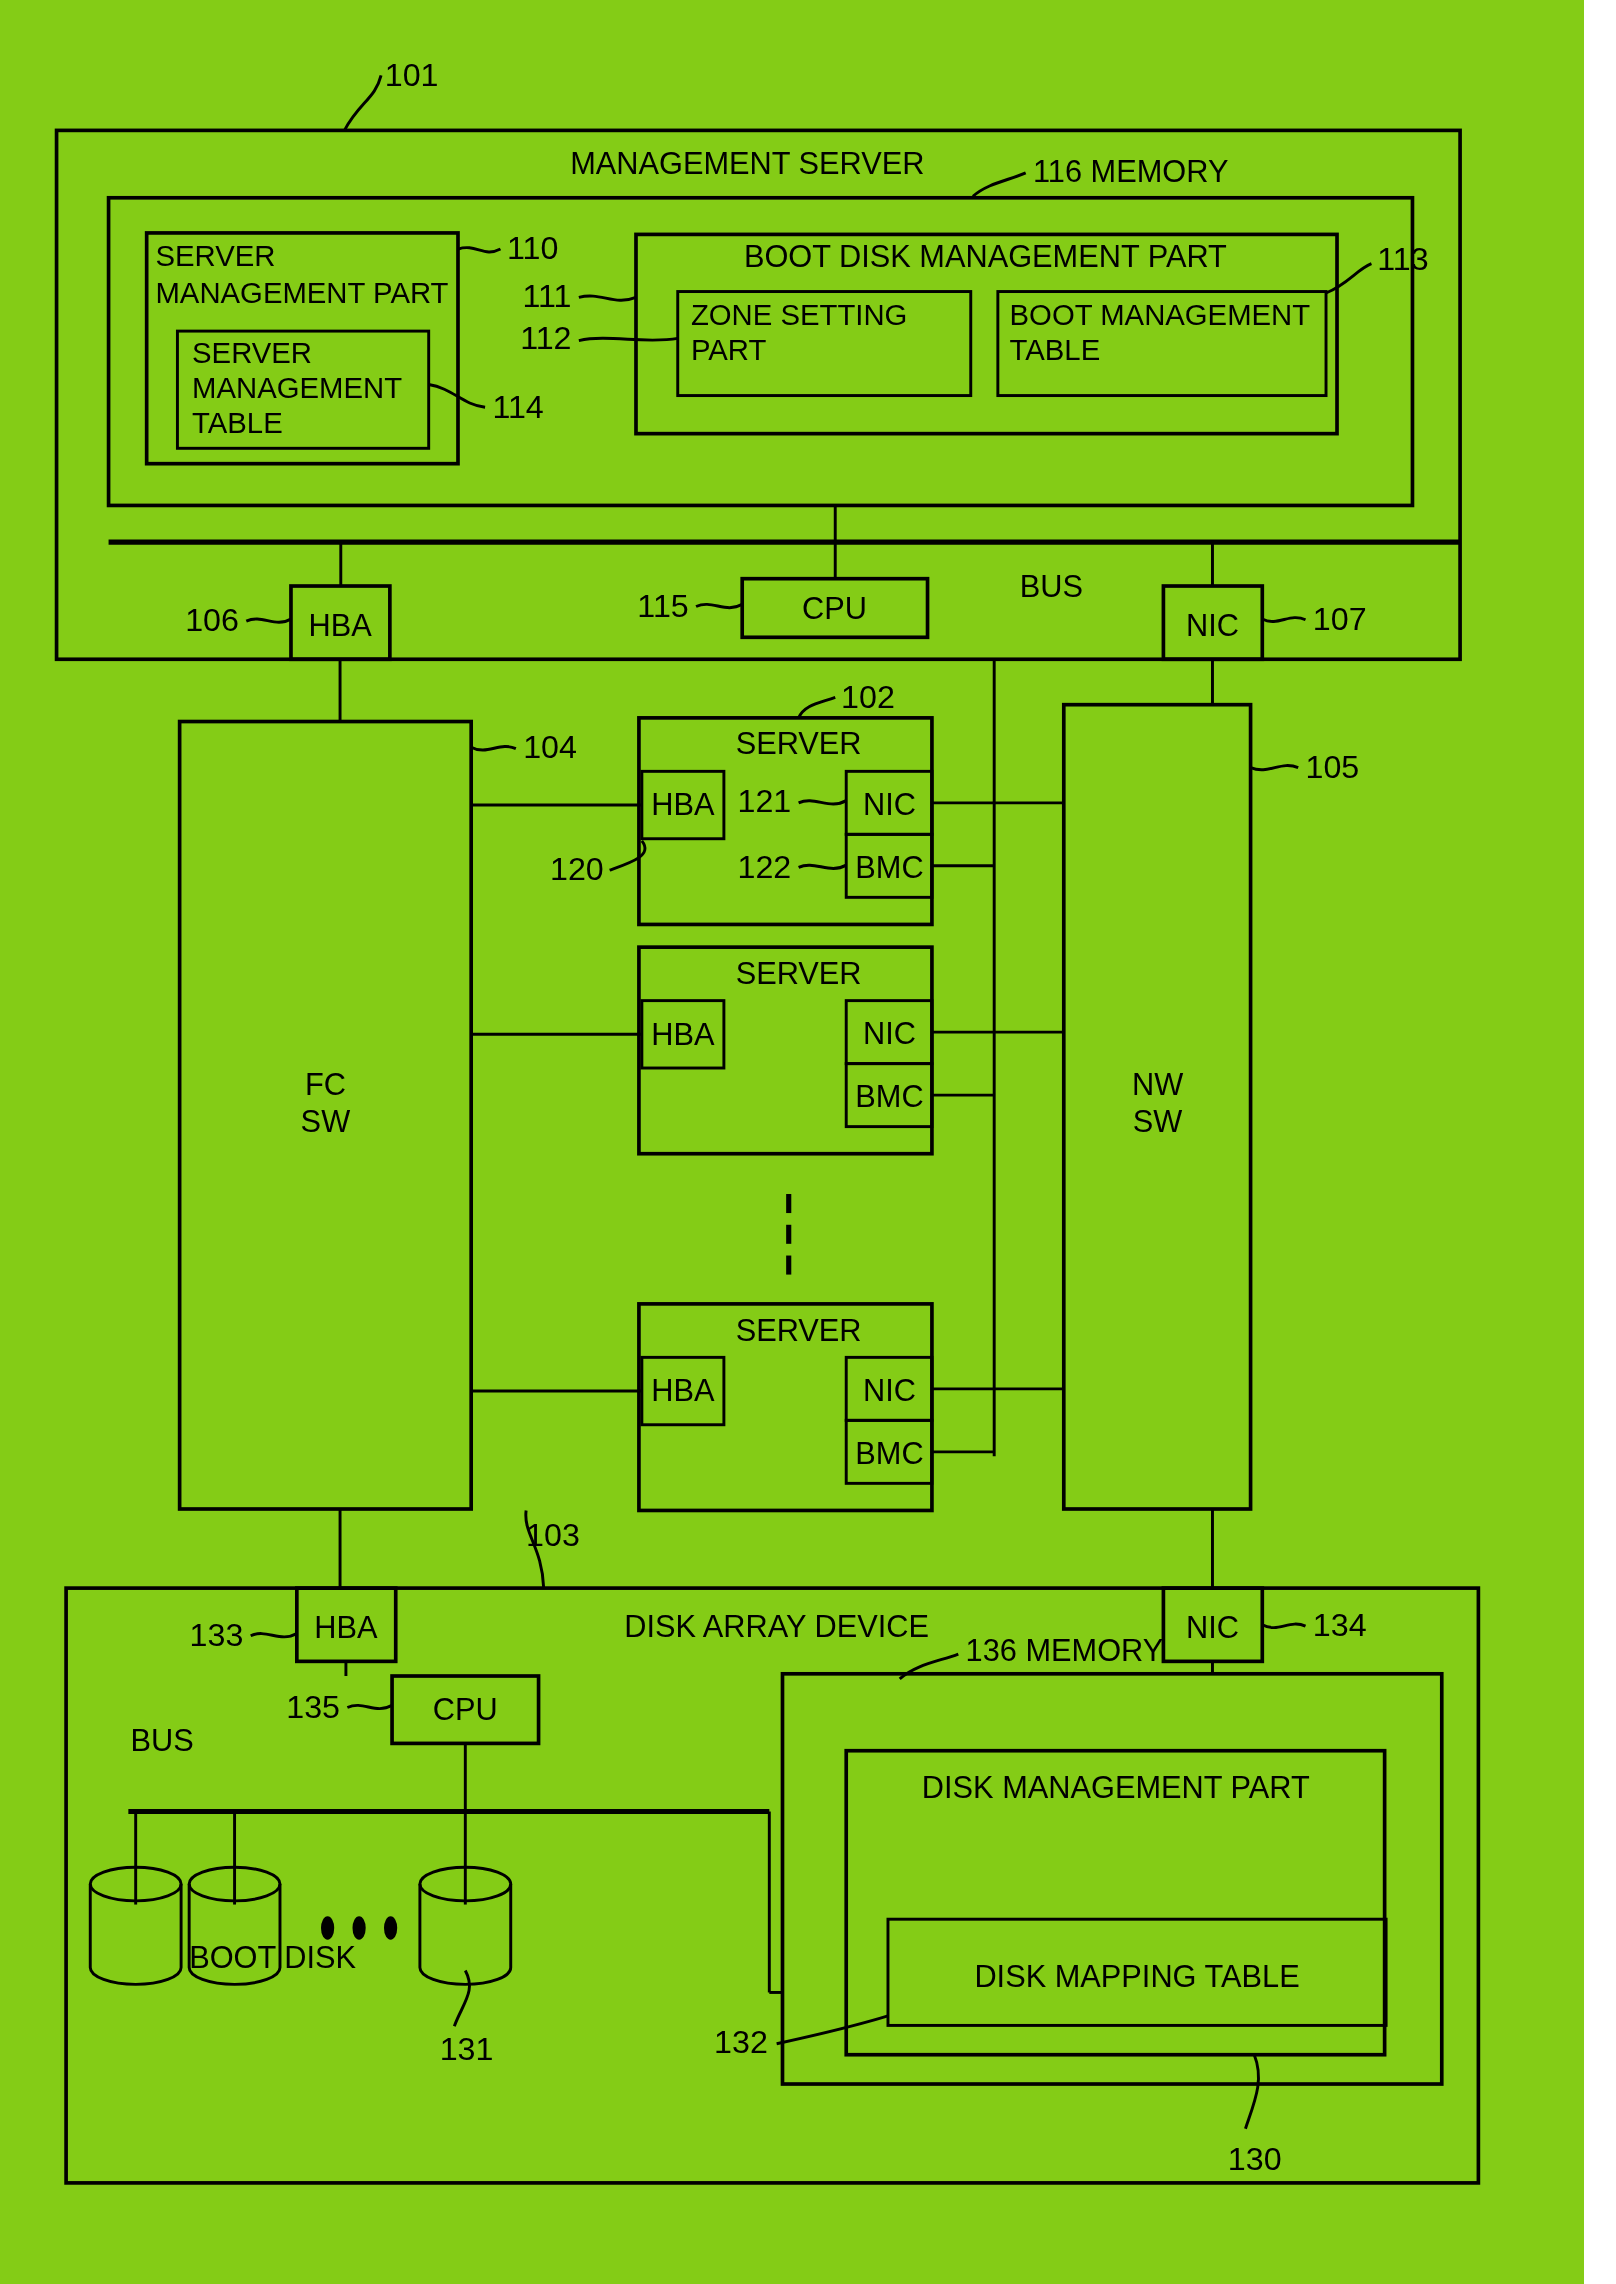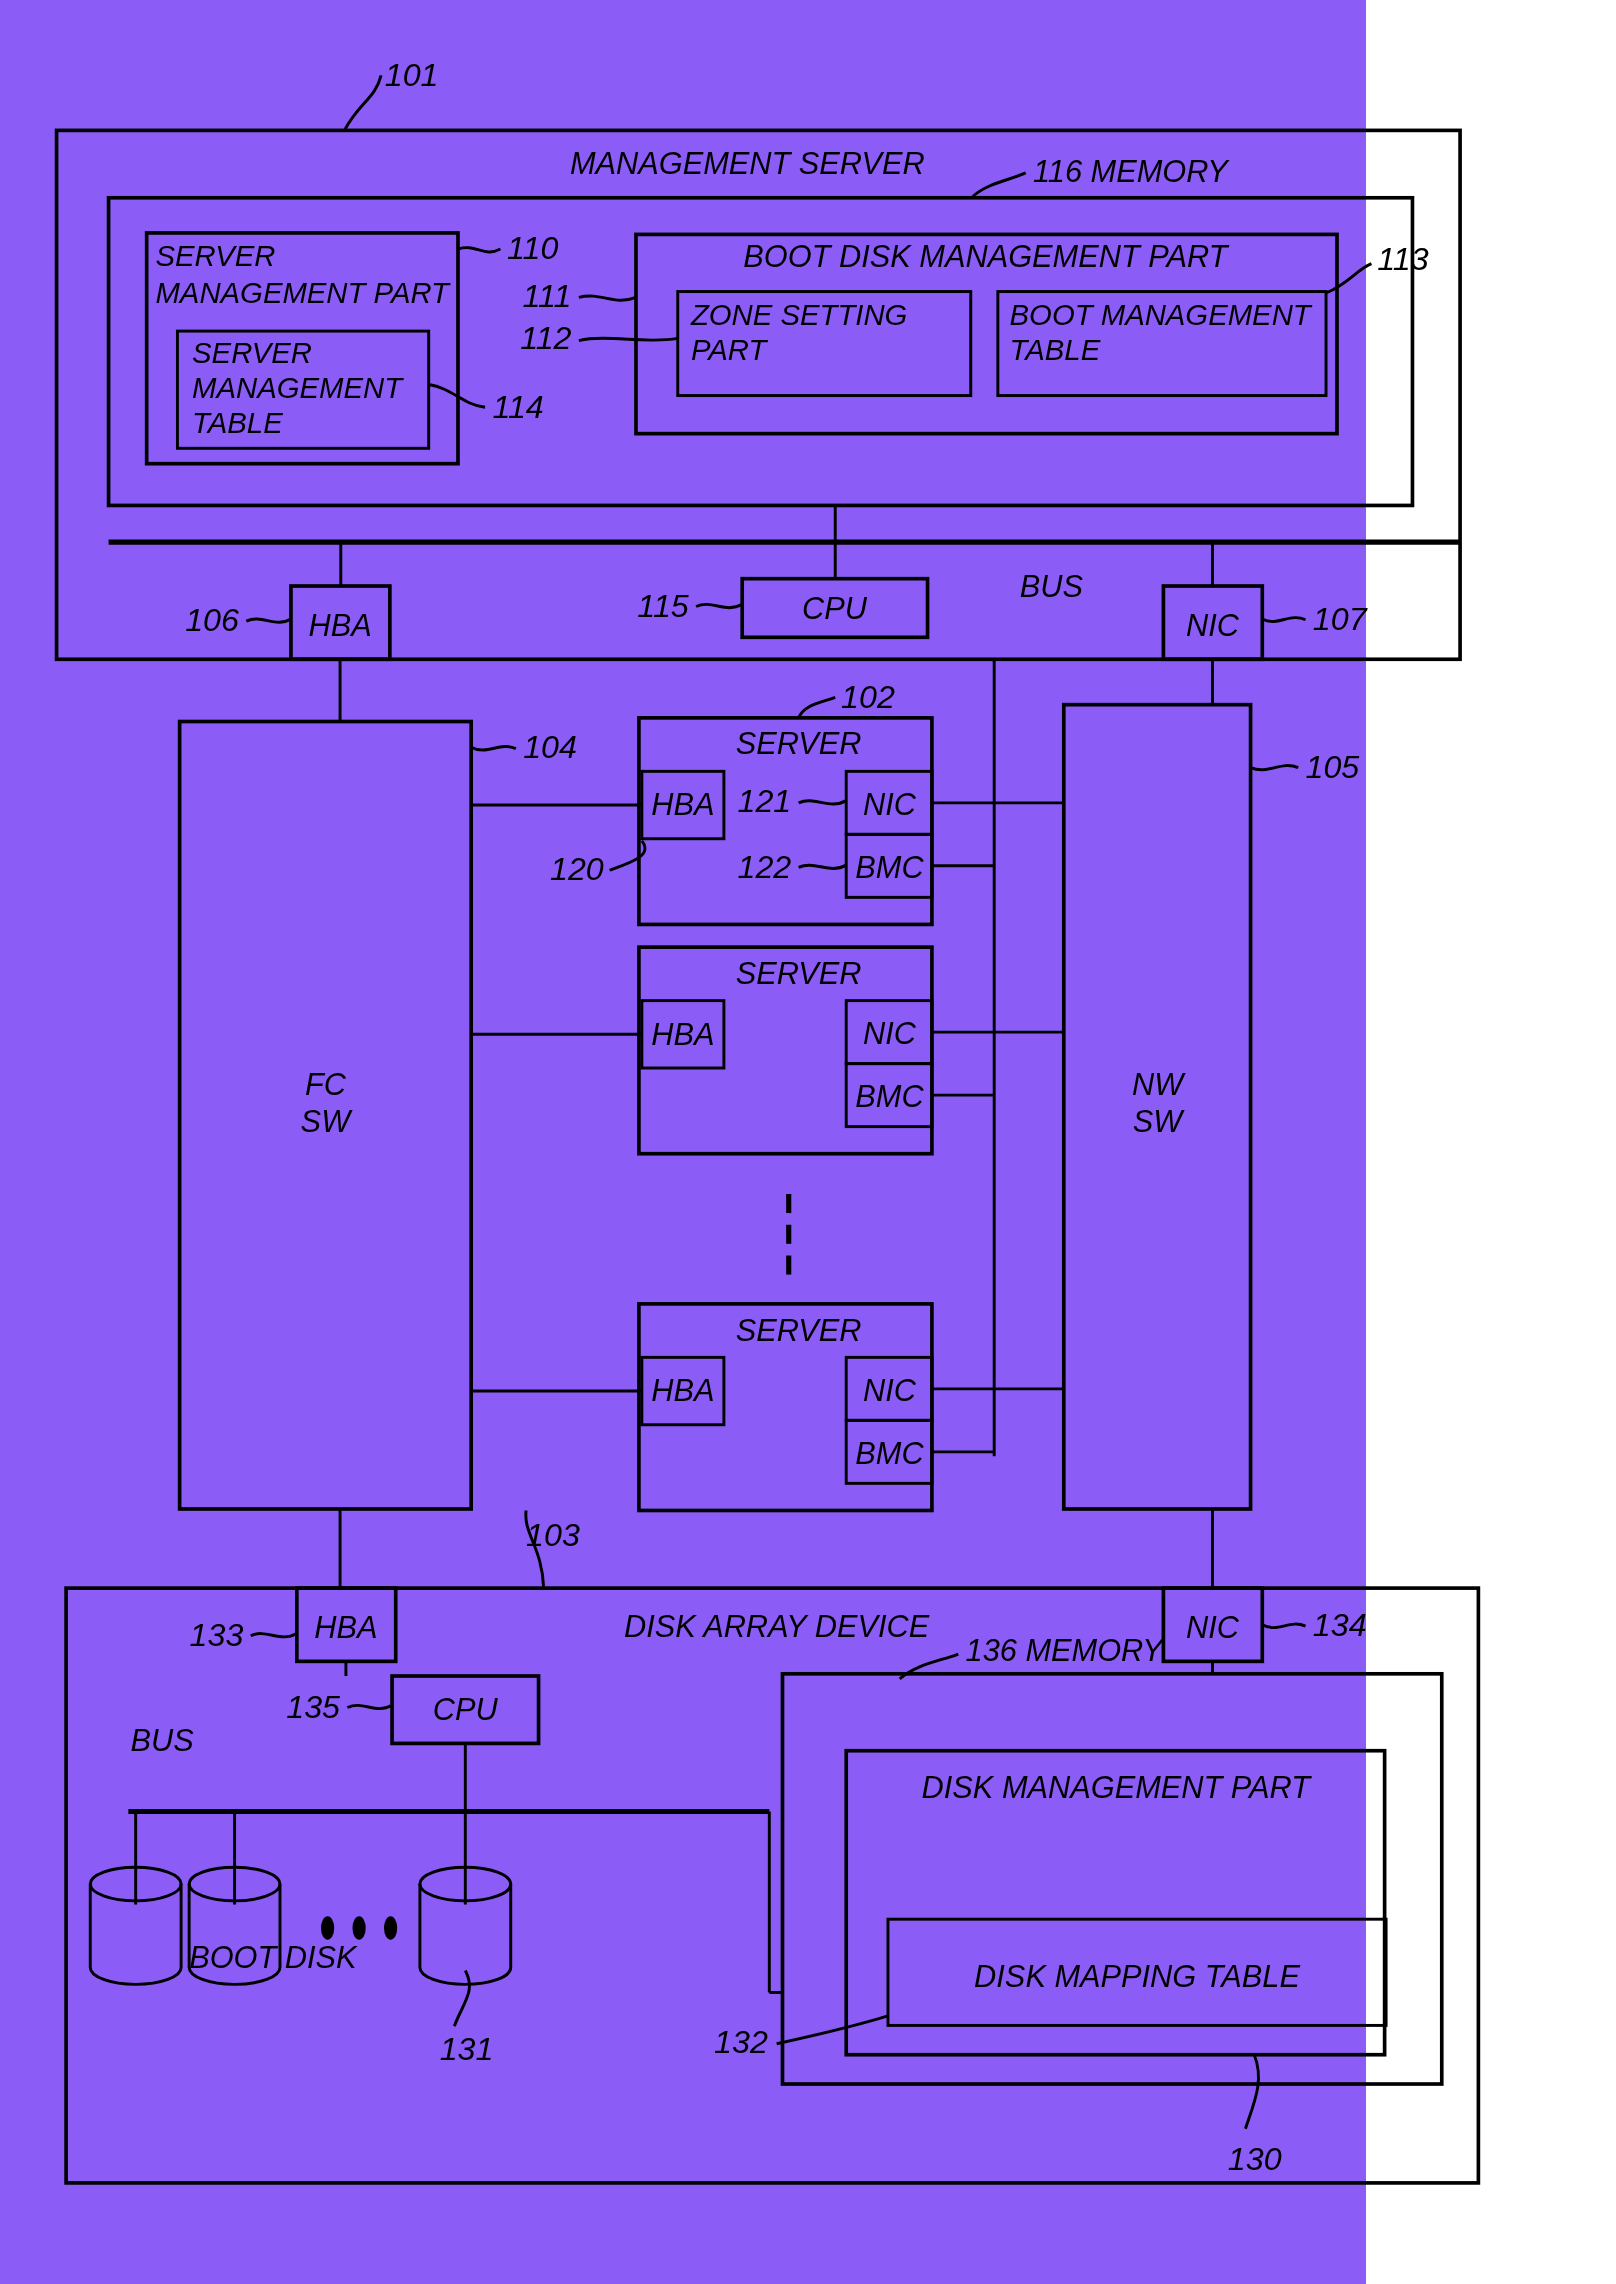--- a/index.html
+++ b/index.html
@@ -2,25 +2,24 @@
 <html style="font-size:11.7px"><head>
 <meta charset="utf-8">
 <style>
   html, body {
     margin: 0;
     padding: 0;
     background: #ffffff;
   }
   #page {
     position: relative;
-    width: 1366px;
+    width: 1584px;
     height: 2284px;
-    background: #8b5cf6;
+    background: #84cc16;
     font-family: "Liberation Sans", sans-serif;
-    font-style: italic;
   }
   svg#figure {
     position: absolute;
     top: 0;
     left: 0;
     width: 1617px;
     height: 2284px;
   }
   .bx {
     fill: none;

